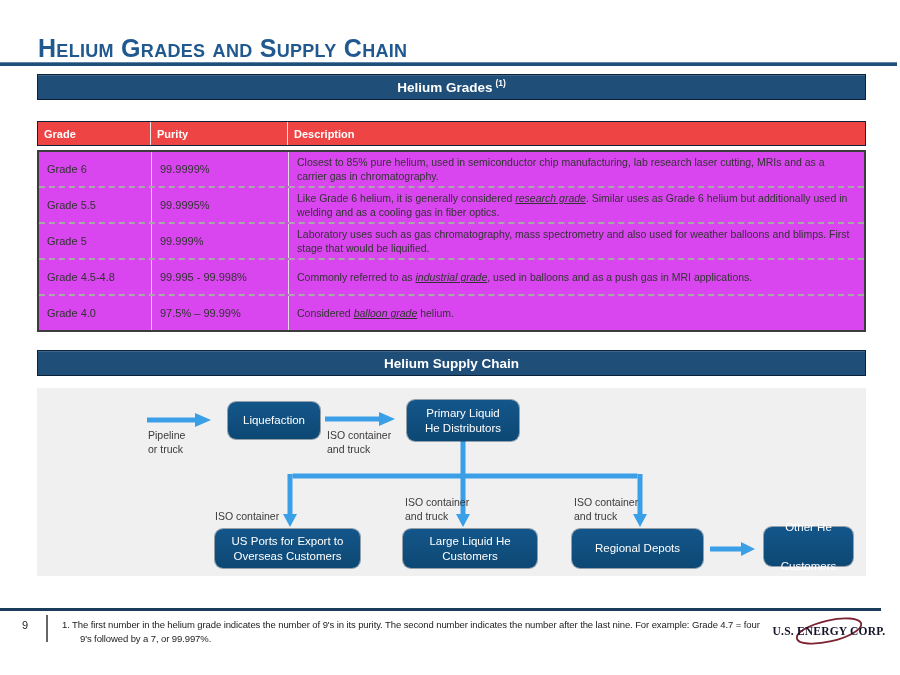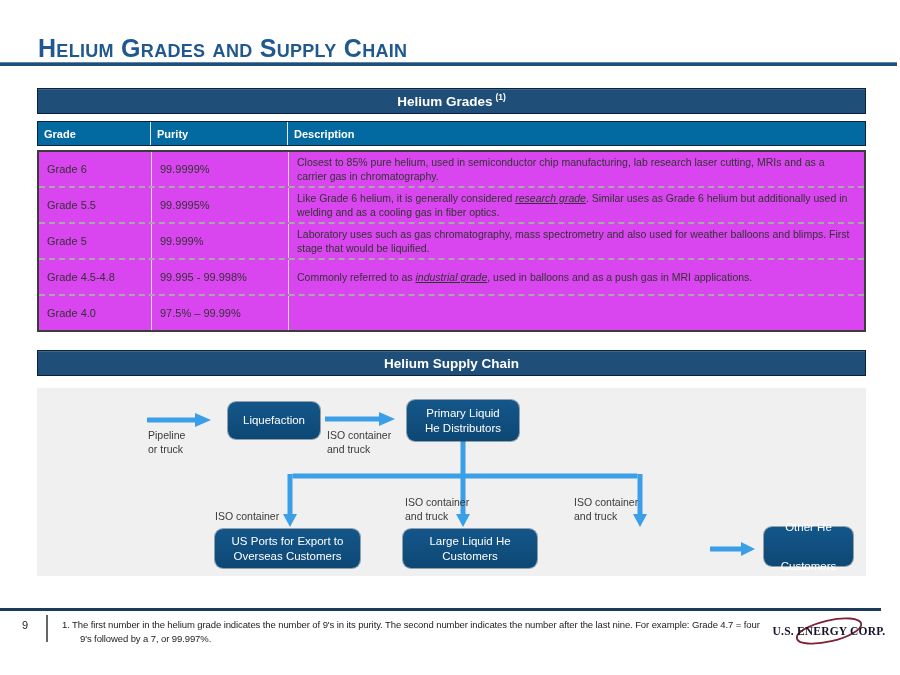--- a/index.html
+++ b/index.html
@@ -34,21 +34,21 @@
     border:1px solid #0B2238;
     color:#fff; font-weight:bold; font-size:13.5px;
     display:flex; align-items:center; justify-content:center;
     box-shadow:inset 0 1px 0 rgba(255,255,255,.15);
   }
   .section-bar sup { font-size:8.5px; margin-left:3px; transform:translateY(-4px); font-weight:bold; }
 
   
   #col-header {
     left:37px; top:121px; width:829px; height:25px;
-    background:#0369a1; border:1px solid #0B2238;
+    background:#ef4444; border:1px solid #0B2238;
     display:flex; color:#fff; font-weight:bold; font-size:11px;
   }
   #col-header .hc { display:flex; align-items:center; padding-left:6px; }
   #col-header .c1 { width:113px; border-right:1px solid #E8E8E8; }
   #col-header .c2 { width:137px; border-right:1px solid #E8E8E8; }
   #col-header .c3 { flex:1; }
 
   #table-body {
     left:37px; top:150px; width:829px; height:182px;
     background:#d946ef;
@@ -101,21 +101,21 @@
     font-weight:bold; font-size:11.5px; letter-spacing:.2px;
     color:#14142A;
   }
 </style>
 </head>
 <body>
 
 <div id="slide-title" class="abs">Helium Grades and Supply Chain</div>
 <div id="title-rule" class="abs"></div>
 
-<div class="section-bar abs" style="top:88px;">
+<div class="section-bar abs" style="top:74px;">
   <span>Helium Grades</span>
   <sup>(1)</sup>
 </div>
 
 <div id="col-header" class="abs">
   <div class="hc c1">Grade</div>
   <div class="hc c2">Purity</div>
   <div class="hc c3">Description</div>
 </div>
 
@@ -144,20 +144,23 @@
   <div class="t-row">
     <div class="c1">Grade 4.5-4.8</div>
     <div class="c2">99.995 - 99.998%</div>
     <div class="c3">
         <p><span>Commonly referred to as </span><em>industrial grade</em><span>, used in balloons and as a push gas in MRI applications.</span></p>
       </div>
   </div>
   <div class="t-row">
     <div class="c1">Grade 4.0</div>
     <div class="c2">97.5% – 99.99%</div>
+    <div class="c3">
+        <p><span>Considered </span><em>balloon grade</em><span> helium.</span></p>
+      </div>
   </div>
 </div>
 
 <div class="section-bar abs" style="top:350px;">
   <span>Helium Supply Chain</span>
 </div>
 
 <div id="chain-panel" class="abs">
   <svg id="chain-svg" viewBox="0 0 829 188">
     <g stroke="#3B9FE8" stroke-width="5" fill="none">
@@ -207,20 +210,23 @@
     <span>He Distributors</span>
   </div>
   <div class="node" style="left:178px; top:141px; width:145px; height:39px;">
     <span>US Ports for Export to</span>
     <span>Overseas Customers</span>
   </div>
   <div class="node" style="left:366px; top:141px; width:134px; height:39px;">
     <span>Large Liquid He</span>
     <span>Customers</span>
   </div>
+  <div class="node" style="left:535px; top:141px; width:131px; height:39px;">
+    <span>Regional Depots</span>
+  </div>
   <div class="node" style="left:727px; top:139px; width:89px; height:39px;gap:24px;">
     <span>Other He</span>
     <span>Customers</span>
   </div>
 </div>
 
 <div id="footer-rule" class="abs"></div>
 <div id="page-number" class="abs">9</div>
 <div id="footer-divider" class="abs"></div>
 <div id="footnote" class="abs">1. The first number in the helium grade indicates the number of 9's in its purity. The second number indicates the number after the last nine. For example: Grade 4.7 = four 9's followed by a 7, or 99.997%.</div>

